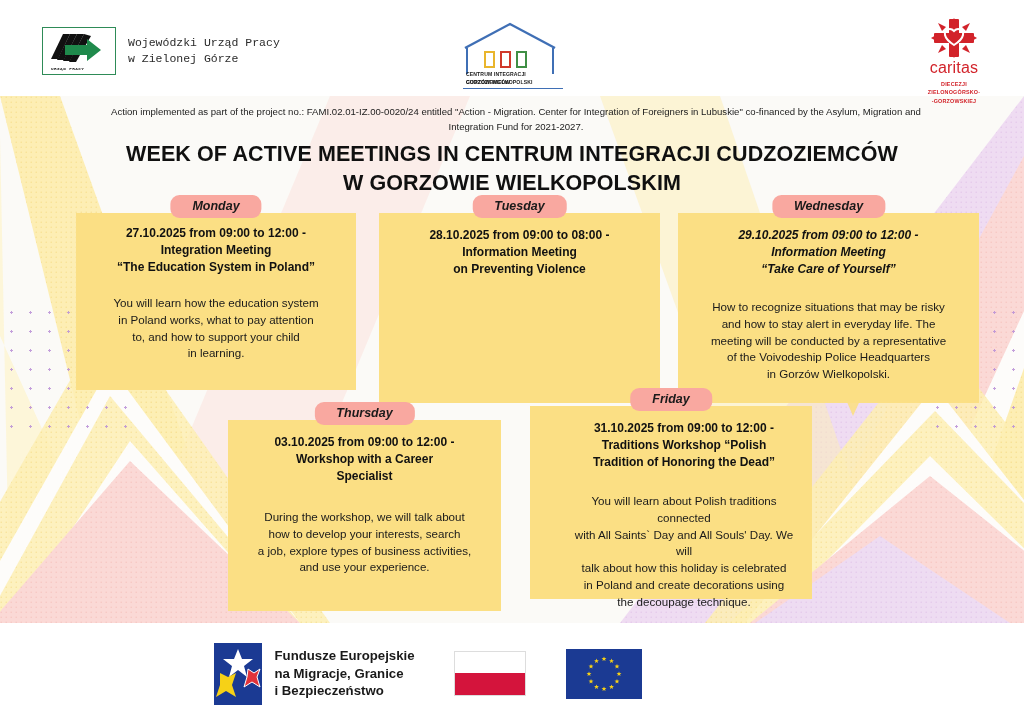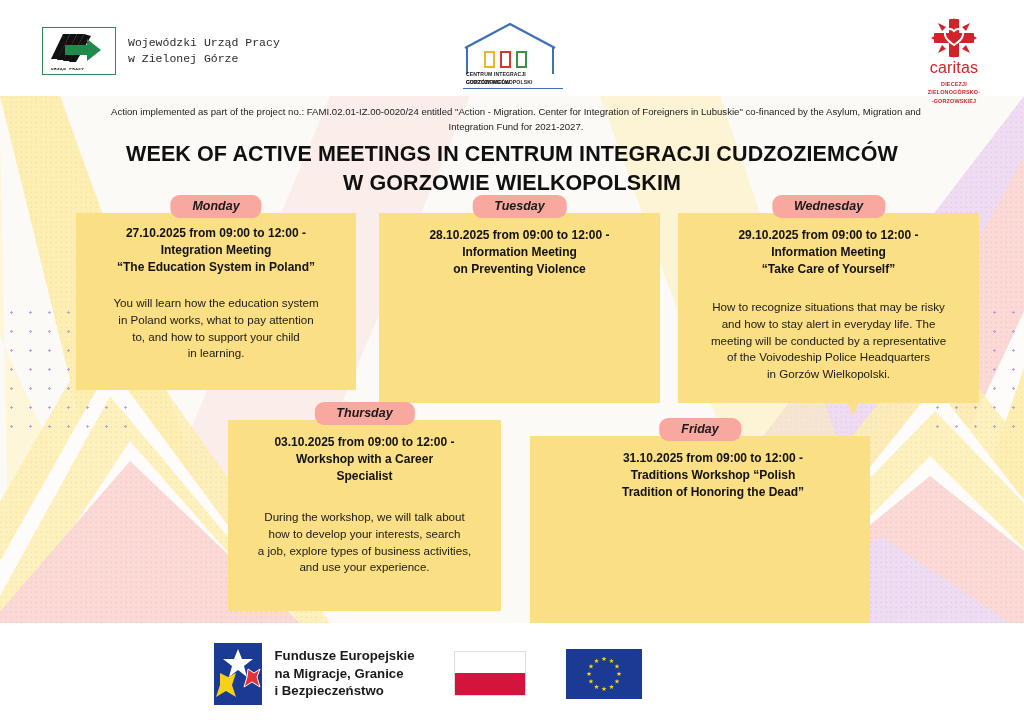--- a/index.html
+++ b/index.html
@@ -226,28 +226,28 @@
   
   #card-mon  { left: 76px;  top: 213px; width: 280px; height: 177px; }
   #card-mon  .headline { padding-top: 12px; }
   #card-mon  .body { padding-top: 19px; }
 
   #card-tue  { left: 379px; top: 213px; width: 281px; height: 190px; }
   #card-tue  .headline { padding-top: 14px; }
   #card-tue  .body { padding-top: 20px; }
 
   #card-wed  { left: 678px; top: 213px; width: 301px; height: 190px; }
-  #card-wed  .headline { padding-top: 14px; }
+  #card-wed  .headline { padding-top: 14px; font-style: italic; }
   #card-wed  .body { padding-top: 21px; }
 
   #card-thu  { left: 228px; top: 420px; width: 273px; height: 191px; }
   #card-thu  .headline { padding-top: 14px; }
   #card-thu  .body { padding-top: 24px; }
 
-  #card-fri  { left: 530px; top: 436px; width: 340px; height: 193px; padding-left: 36px; }
+  #card-fri  { left: 530px; top: 406px; width: 282px; height: 193px; padding-left: 36px; }
   #card-fri  .headline { padding-top: 14px; }
   #card-fri  .body { padding-top: 22px; }
 
   
   .footer-bar {
     position: absolute;
     left: 0; top: 623px;
     width: 1024px; height: 101px;
     background: #ffffff;
     z-index: 40;
@@ -419,21 +419,21 @@
 Integration Meeting
 “The Education System in Poland”</div>
     <div class="body">You will learn how the education system
 in Poland works, what to pay attention
 to, and how to support your child
 in learning.</div>
   </div>
 
   <div class="card" id="card-tue">
     <div class="day-tab">Tuesday</div>
-    <div class="headline">28.10.2025 from 09:00 to 12:00 -
+    <div class="headline">28.10.2025 from 09:00 to 08:00 -
 Information Meeting
 on Preventing Violence</div>
   </div>
 
   <div class="card" id="card-wed">
     <div class="day-tab">Wednesday</div>
     <div class="headline">29.10.2025 from 09:00 to 12:00 -
 Information Meeting
 “Take Care of Yourself”</div>
     <div class="body">How to recognize situations that may be risky
@@ -452,20 +452,25 @@
 how to develop your interests, search
 a job, explore types of business activities,
 and use your experience.</div>
   </div>
 
   <div class="card" id="card-fri">
     <div class="day-tab">Friday</div>
     <div class="headline">31.10.2025 from 09:00 to 12:00 -
 Traditions Workshop “Polish
 Tradition of Honoring the Dead”</div>
+    <div class="body">You will learn about Polish traditions connected
+with All Saints` Day and All Souls' Day. We will
+talk about how this holiday is celebrated
+in Poland and create decorations using
+the decoupage technique.</div>
   </div>
 
   <div class="footer-bar">
     <div class="footer-inner">
 
       <div class="fl">
         <svg class="fe-mark" viewBox="0 0 48 62">
           <rect x="0" y="0" width="48" height="62" fill="#1b3a93"></rect>
           <polygon points="24,6 28,16 39,16 30,23 33,34 24,27 15,34 18,23 9,16 20,16" fill="#ffffff"></polygon>
           <polygon points="6,30 14,34 22,30 18,42 22,54 12,48 2,54 6,42" fill="#f6d117"></polygon>

